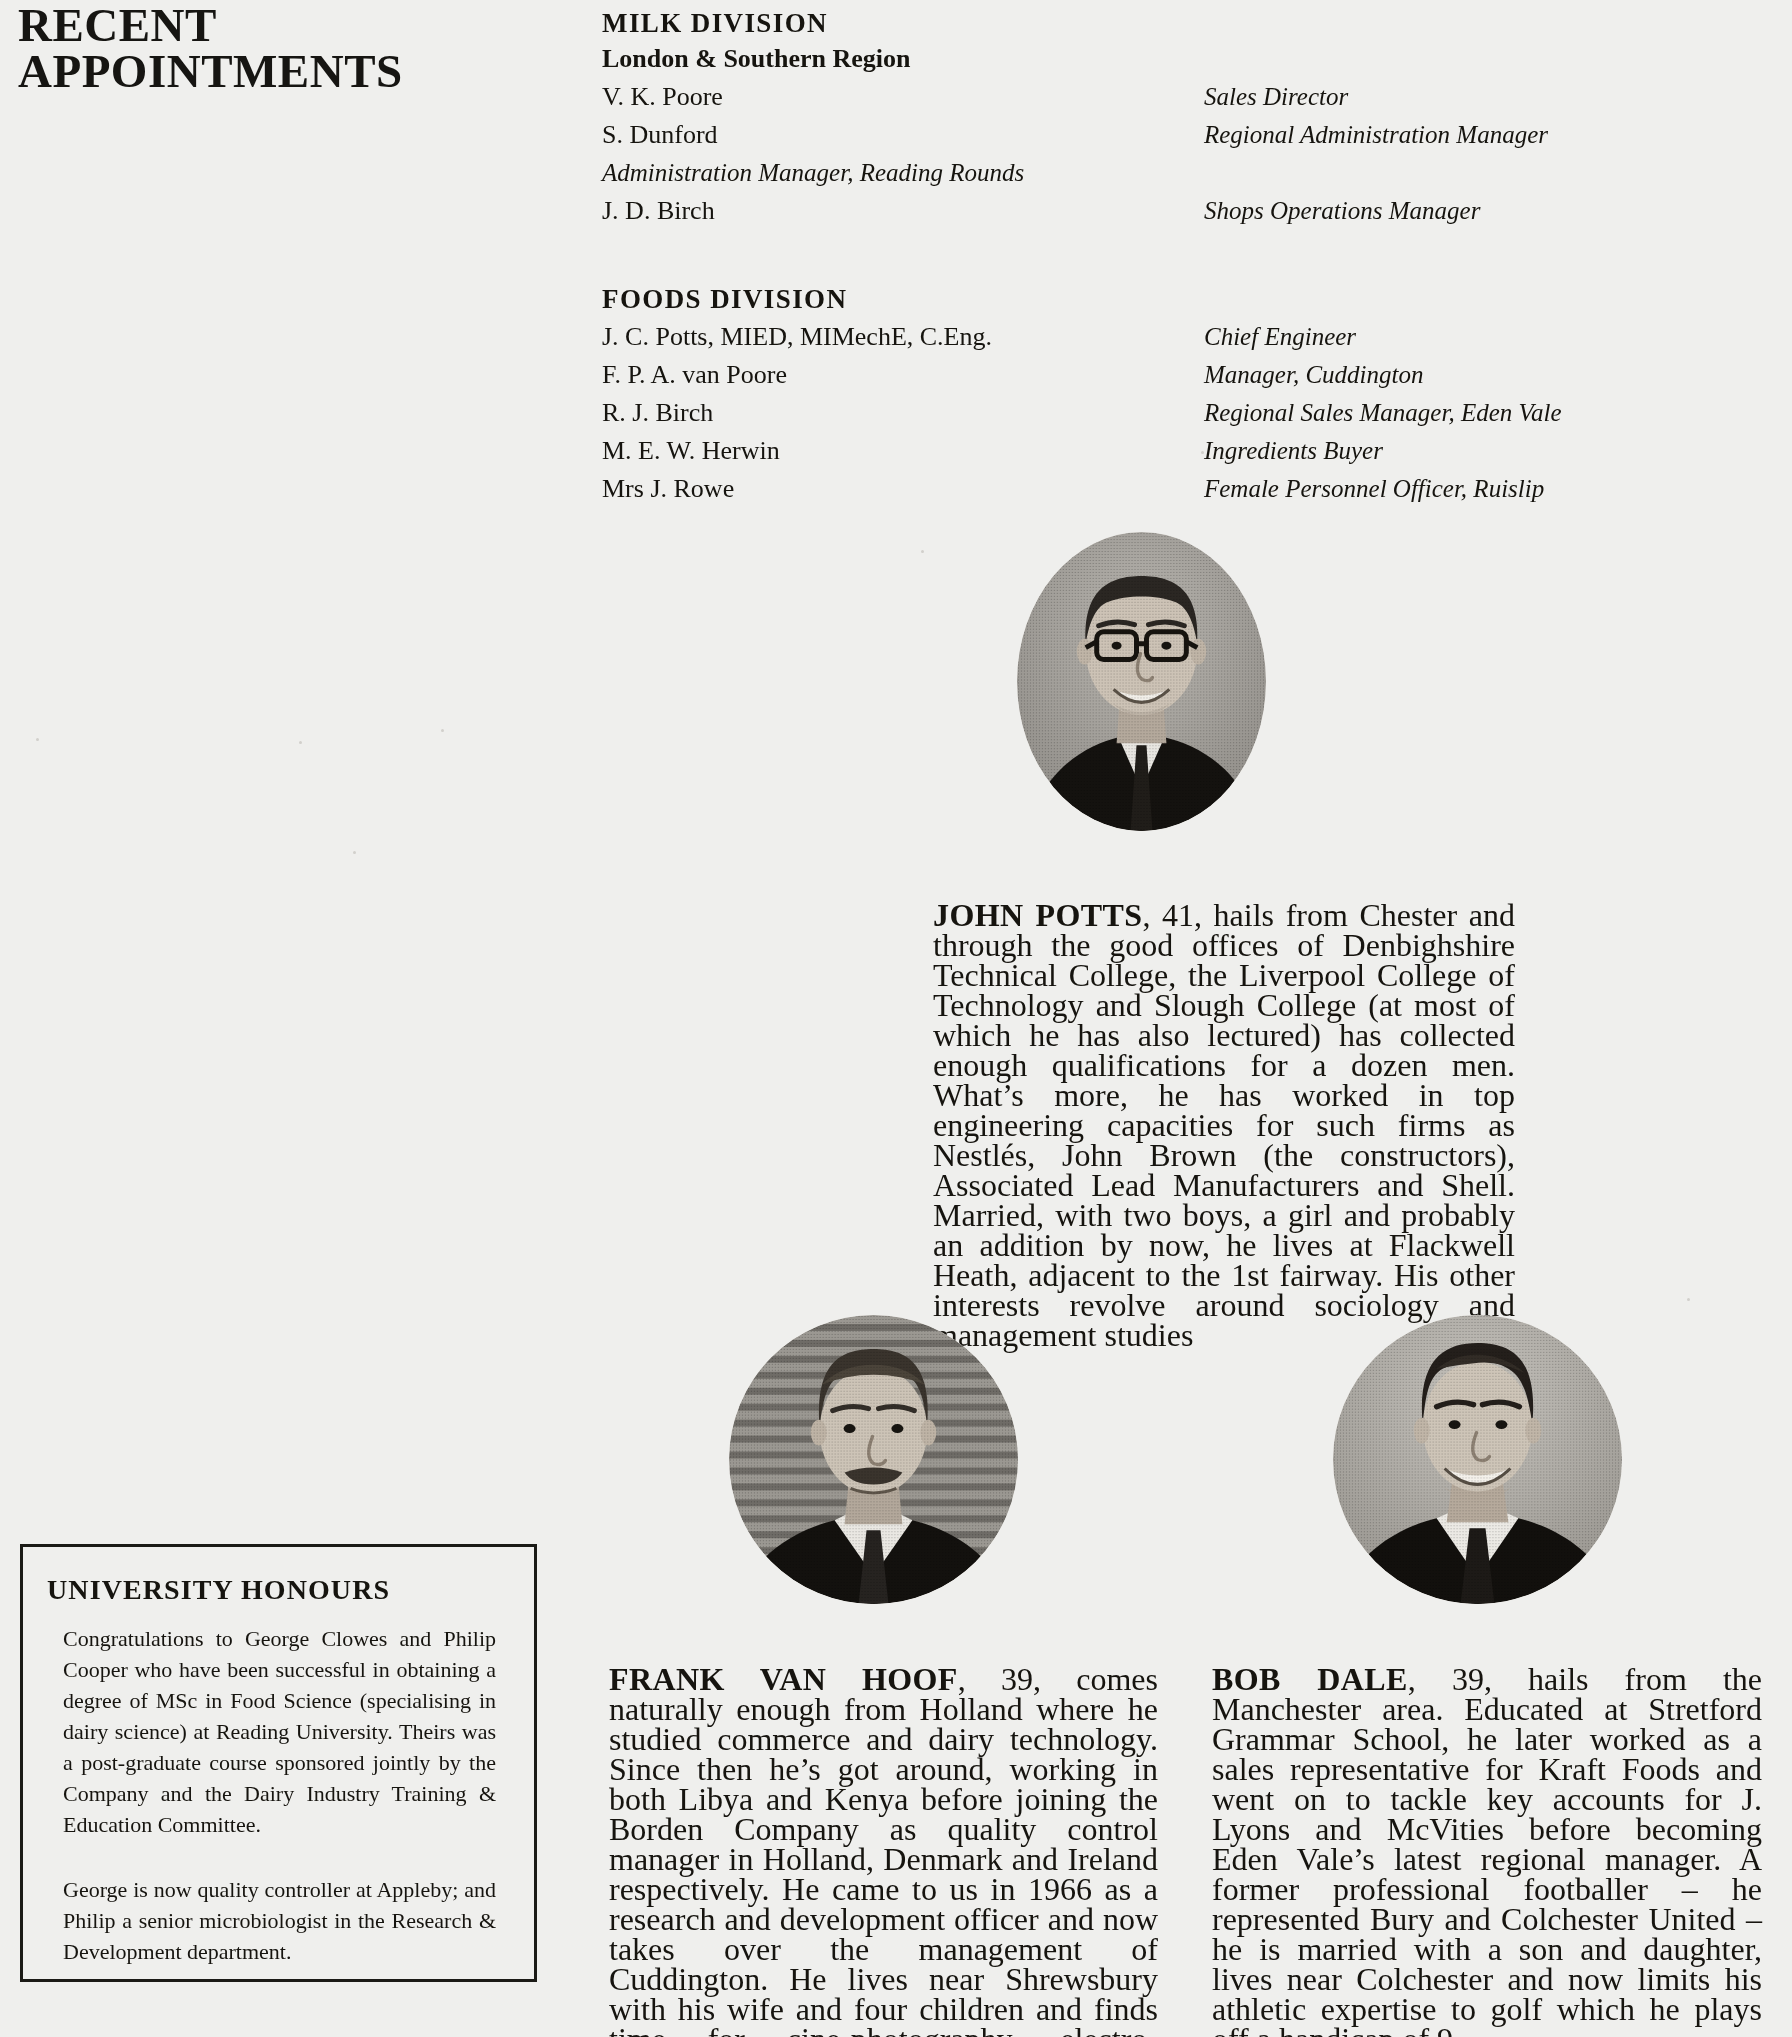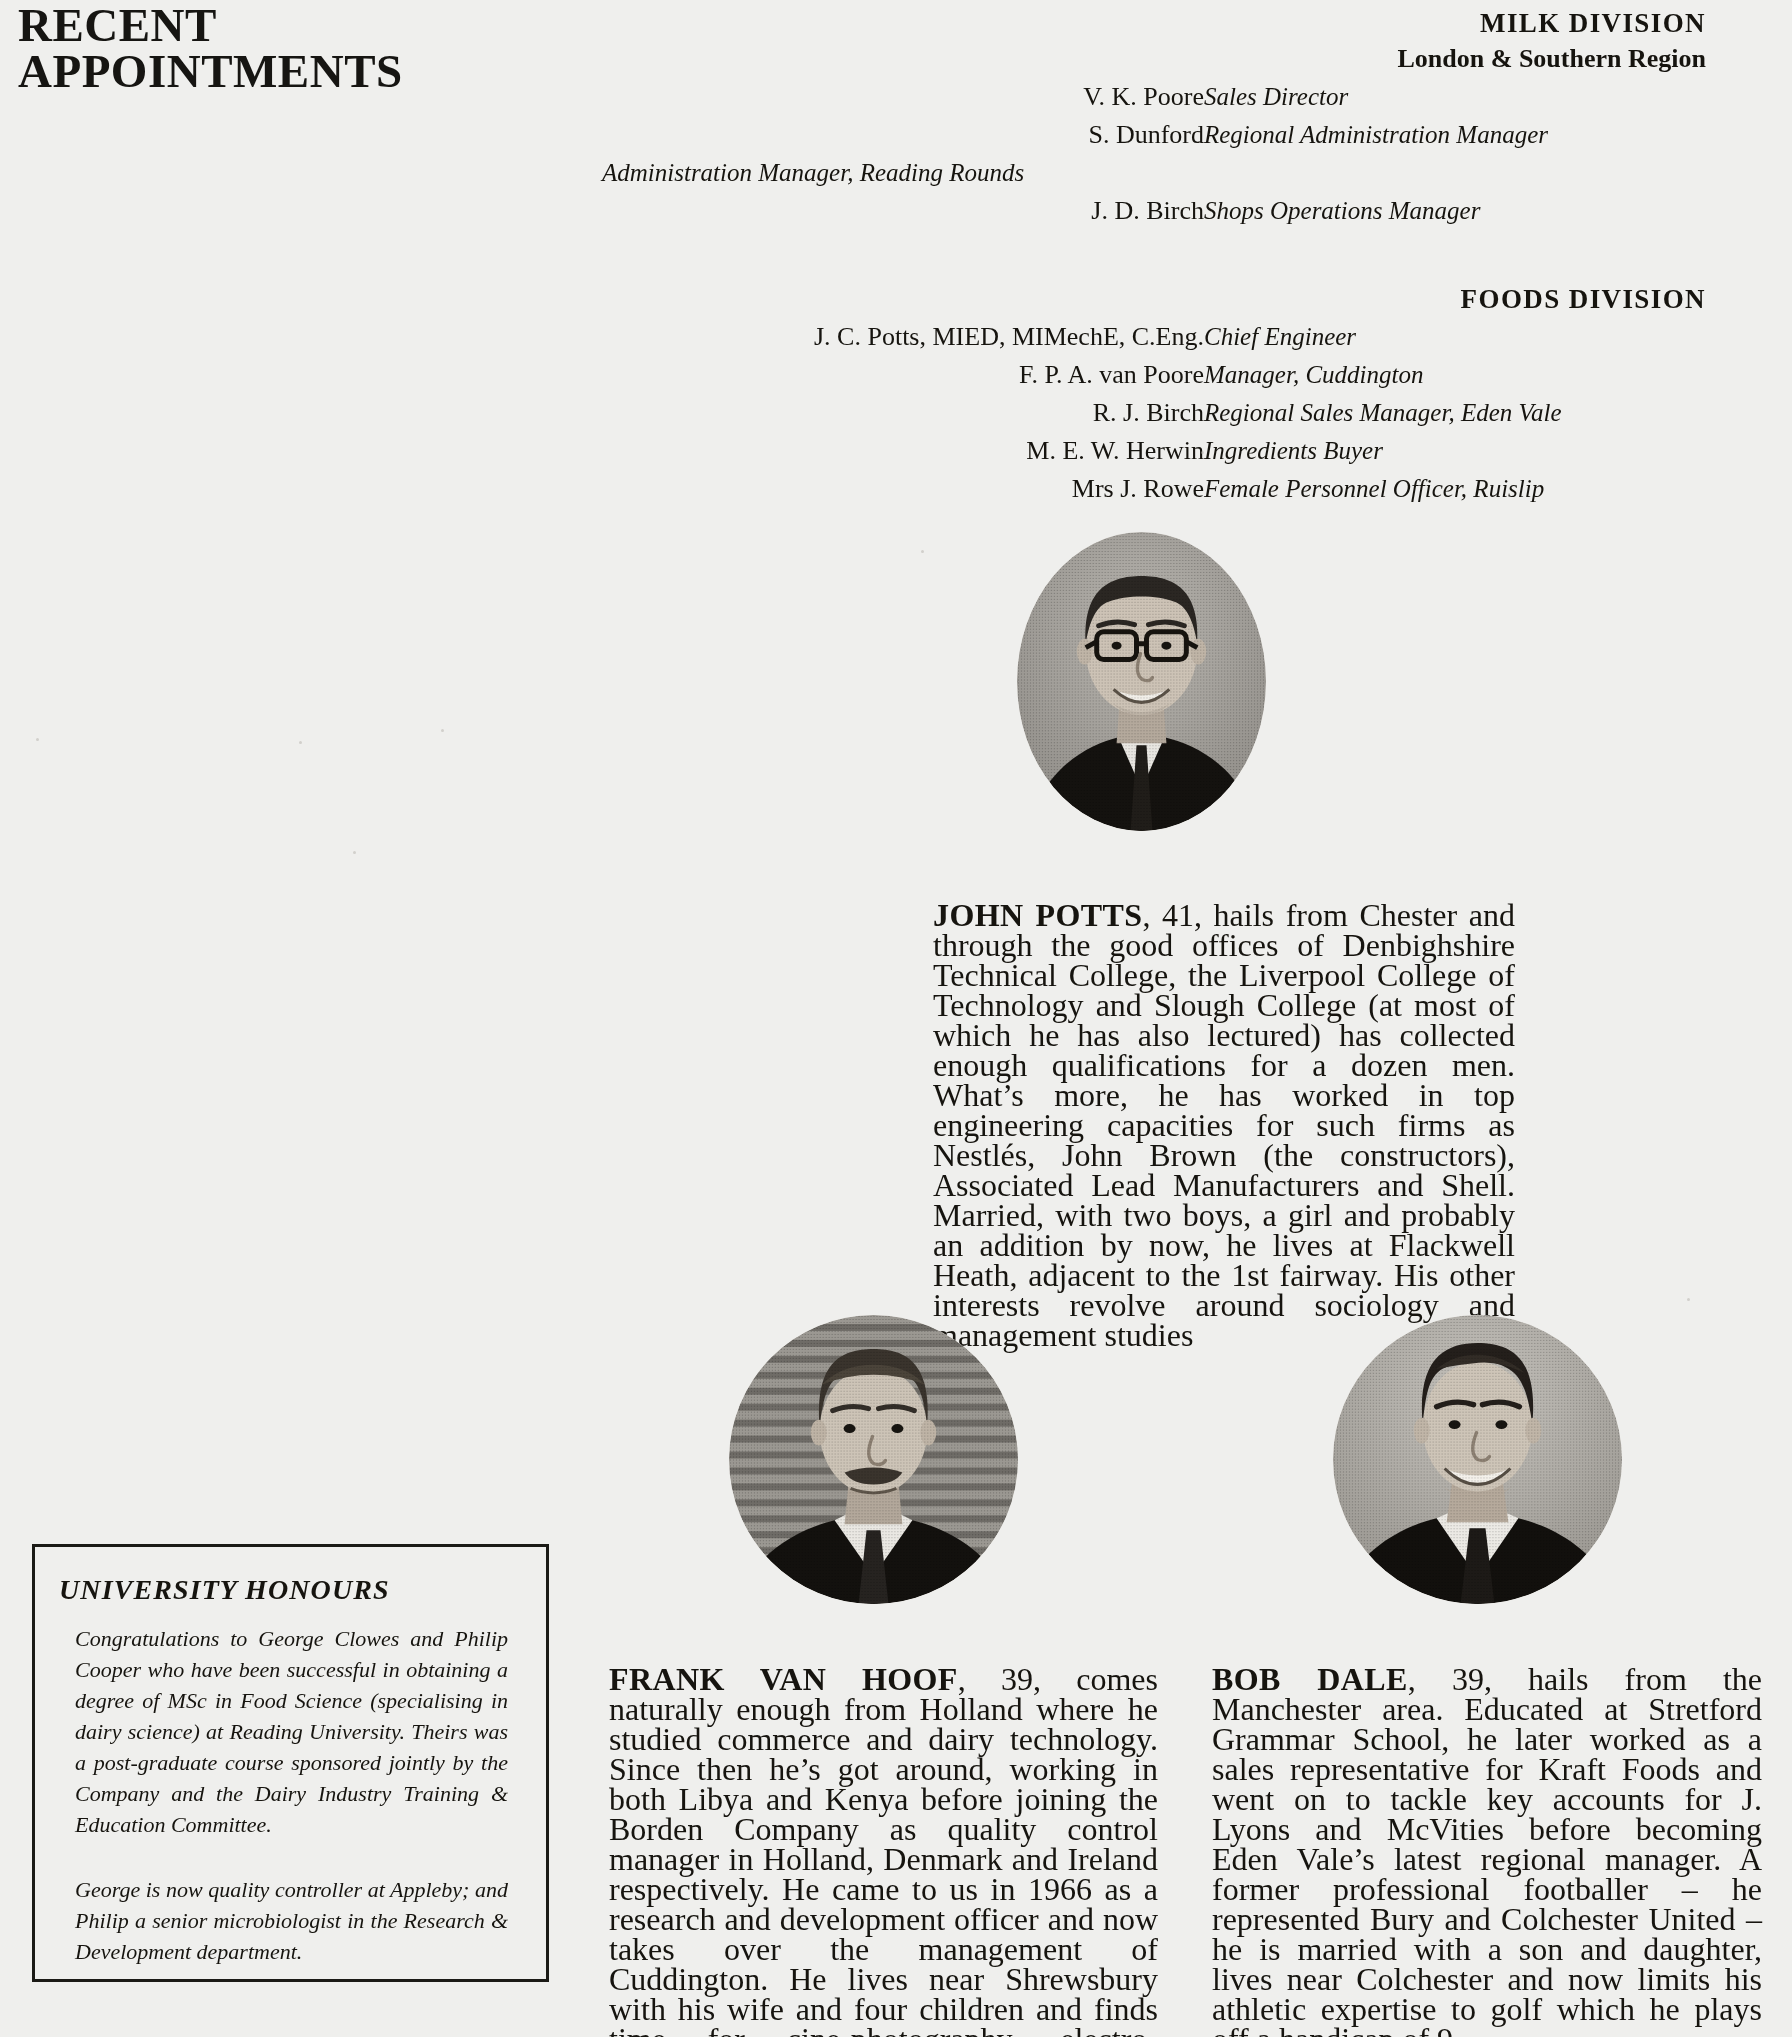--- a/index.html
+++ b/index.html
@@ -39,21 +39,20 @@
     letter-spacing: 0.5px;
     color: #161512;
   }
 
   
   .appointments {
     position: absolute;
     left: 602px;
     top: 6px;
     width: 1104px;
-    text-align: right;
   }
   .division-title {
     font-weight: 700;
     font-size: 27px;
     letter-spacing: 1.4px;
     line-height: 34px;
     margin: 0 0 2px 0;
   }
   .region-title {
     font-weight: 700;
@@ -113,28 +112,27 @@
   }
   #caption-dale {
     left: 1212px;
     top: 1632px;
     width: 550px;
   }
 
   
   #honours-box {
     position: absolute;
-    left: 32px;
+    left: 20px;
     top: 1544px;
     width: 517px;
     height: 438px;
     border: 3px solid #1b1a16;
     box-sizing: border-box;
     padding: 26px 22px 0 24px;
-    font-style: italic;
   }
   #honours-box .box-title {
     font-weight: 700;
     font-size: 28px;
     letter-spacing: 1.1px;
     line-height: 34px;
     margin: 0 0 6px 0;
   }
   #honours-box p {
     margin: 16px;

